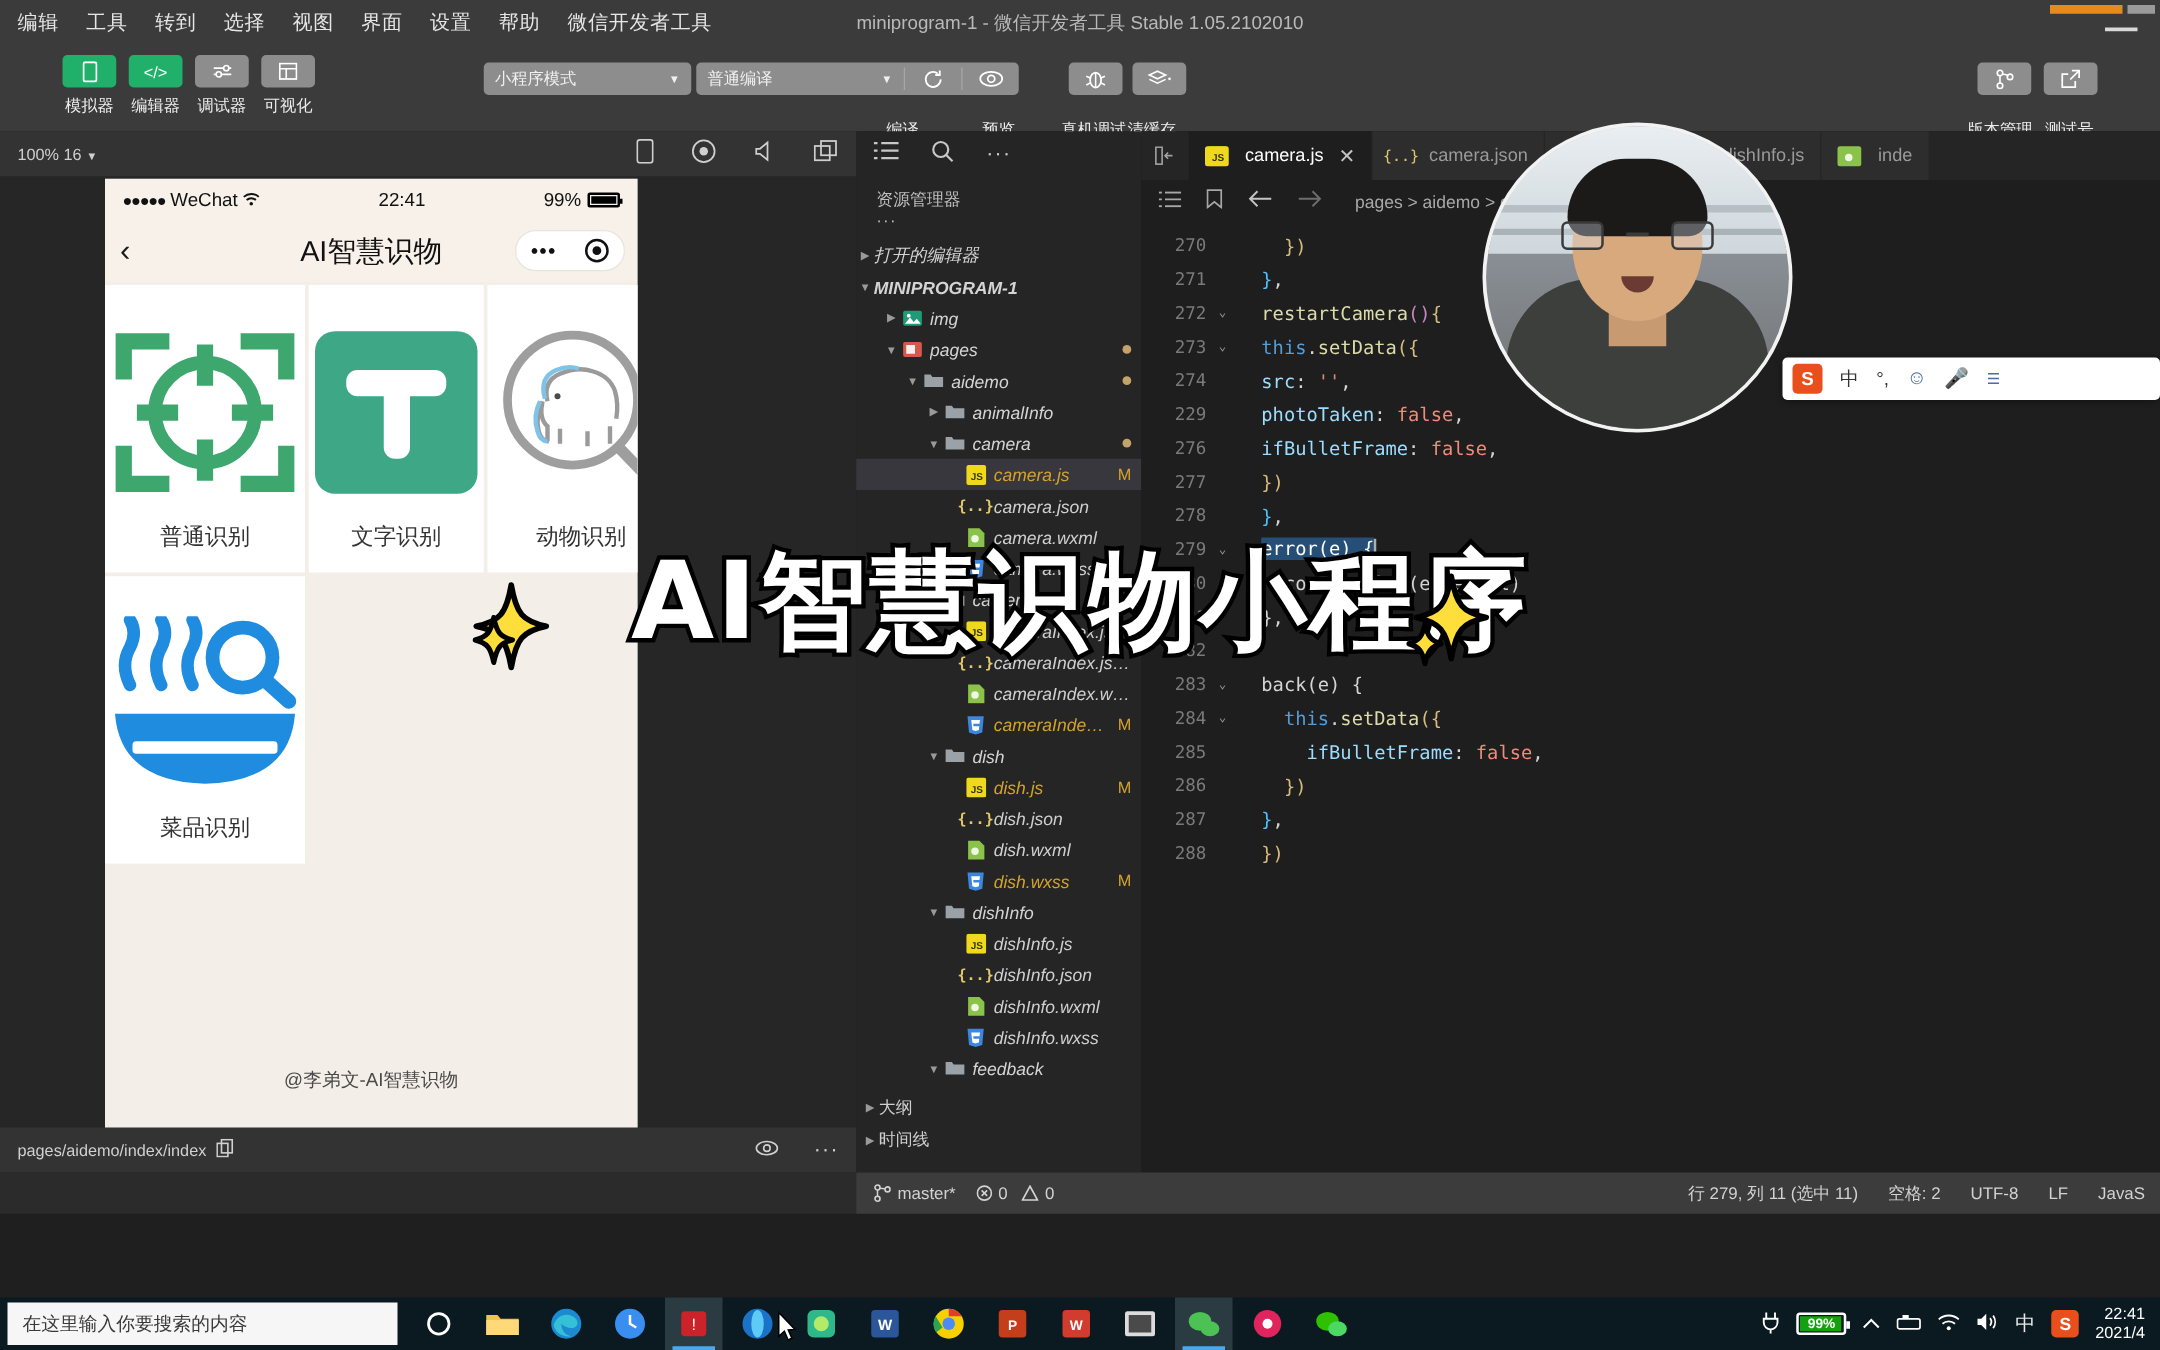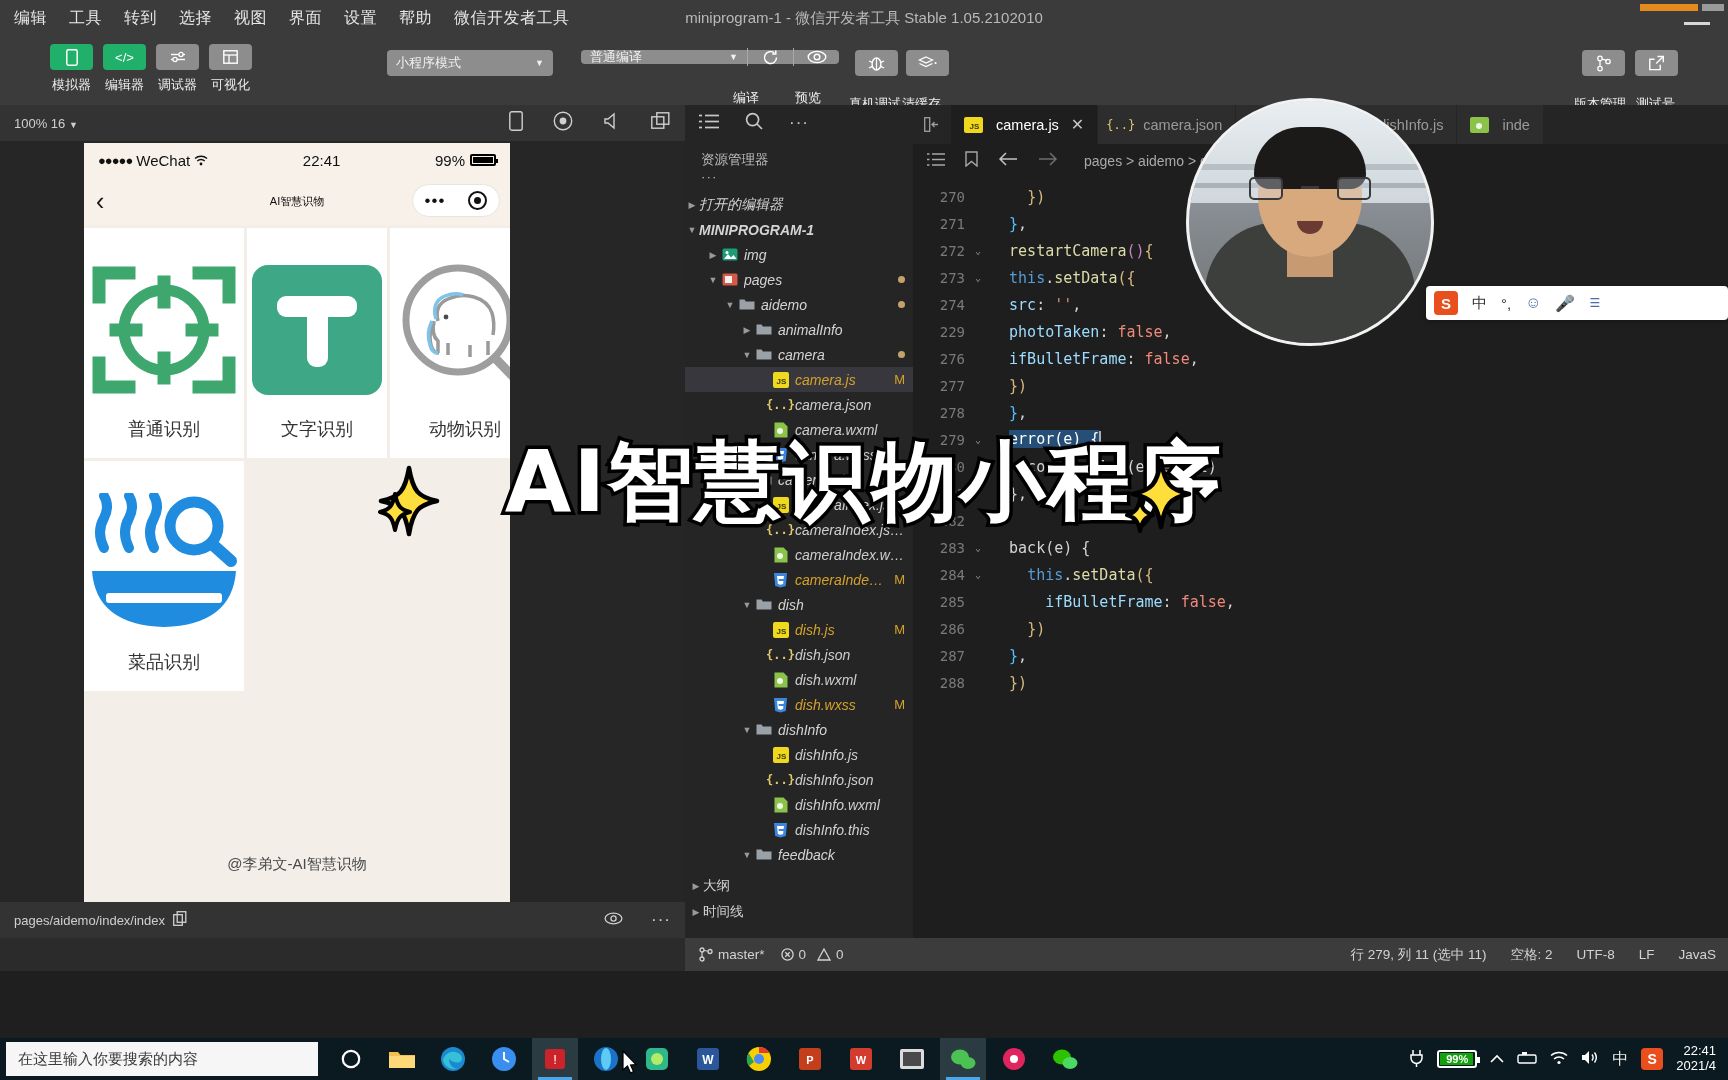--- a/index.html
+++ b/index.html
@@ -47,22 +47,22 @@
   .tb-box.grey { background: #8d8d8d; }
   .tb-label { margin-top: 6px; font-size: 13px; color: #ededed; white-space: nowrap; }
 
   .tb-center { left: 387px; top: 14px; gap: 0; }
   .tb-select {
     height: 26px; background: #8d8d8d; border-radius: 4px;
     display: flex; align-items: center; justify-content: space-between;
     padding: 0 9px; color: #f0f0f0; font-size: 13px; cursor: pointer;
   }
   .sel-mode { width: 166px; }
-  .compile-group { margin-left: 28px; display: flex; align-items: center;
-                   background: #8d8d8d; border-radius: 4px; height: 14px; }
+  .compile-group { margin-left: 4px; display: flex; align-items: center;
+                   background: #8d8d8d; border-radius: 4px; height: 26px; }
   .sel-compile { width: 166px; background: transparent; }
   .cg-div { width: 1px; height: 18px; background: #a7a7a7; }
   .cg-btn { width: 45px; height: 26px; display: flex; align-items: center; justify-content: center; cursor: pointer; }
   .tb-sub { position: absolute; top: 45px; font-size: 13px; color: #ededed; white-space: nowrap; }
 
   .tb-icons { left: 855px; top: 14px; gap: 8px; }
   .ic-btn { width: 43px; height: 26px; background: #8d8d8d; border-radius: 4px;
             display: flex; align-items: center; justify-content: center; cursor: pointer; color:#fff; }
   .tb-right { right: 50px; top: 14px; gap: 10px; }
 
@@ -88,21 +88,21 @@
   .ph-left { display: flex; align-items: center; gap: 4px; }
   .ph-right { display: flex; align-items: center; gap: 5px; }
   .batt { width: 26px; height: 12px; border: 2px solid #000; border-radius: 2px; position: relative; }
   .batt::after { content:''; position:absolute; right:-4px; top:3px; width:2px; height:4px; background:#000; }
   .batt i { position:absolute; left:1px; top:1px; bottom:1px; width: 90%; background:#000; display:block; }
   .ph-nav {
     height: 48px; display: flex; align-items: center; position: relative;
     background: #f7f1e9; padding: 0 12px;
   }
   .ph-back { font-size: 25px; color: #1a1a1a; font-weight: 300; }
-  .ph-title { position: absolute; left: 0; right: 0; text-align: center; font-size: 11px; color: #111; }
+  .ph-title { position: absolute; left: 0; right: 0; text-align: center; font-size: 23px; color: #111; }
   .ph-caps {
     position: absolute; right: 10px; top: 7px; width: 88px; height: 33px;
     background: #fff; border-radius: 18px; border: 1px solid #e8e4de;
     display: flex; align-items: center; justify-content: space-around;
   }
   .caps-dots { font-size: 17px; color: #111; letter-spacing: 1px; }
   .caps-circle { width: 19px; height: 19px; border-radius: 50%; border: 2.5px solid #111;
                  display:flex; align-items:center; justify-content:center;}
   .caps-circle i { width: 7px; height: 7px; border-radius: 50%; background: #111; display:block;}
 
@@ -337,21 +337,21 @@
               <path d="M15.5 9.5a6 6 0 1 1-2.2-4.6" fill="none" stroke="#fff" stroke-width="1.5"></path>
               <path d="M14.8 2.4v3.6h-3.6" fill="none" stroke="#fff" stroke-width="1.5"></path>
             </svg>
         </div>
         <div class="cg-div"></div>
         <div class="cg-btn" style="position:relative;">
           <svg width="20" height="14" viewBox="0 0 20 14">
               <ellipse cx="10" cy="7" rx="8.8" ry="5.6" fill="none" stroke="#fff" stroke-width="1.4"></ellipse>
               <circle cx="10" cy="7" r="2.8" fill="none" stroke="#fff" stroke-width="1.4"></circle>
             </svg>
-          <span class="tb-sub" style="left:1px;">预览</span>
+          <span class="tb-sub" style="left:16px;">预览</span>
         </div>
       </div>
     </div>
 
     <div class="tb-group tb-icons">
       <div style="position:relative;">
         <div class="ic-btn">
           <svg width="17" height="18" viewBox="0 0 17 18">
               <ellipse cx="8.5" cy="10" rx="4.4" ry="6" fill="none" stroke="#fff" stroke-width="1.4"></ellipse>
               <line x1="8.5" y1="4" x2="8.5" y2="16" stroke="#fff" stroke-width="1.2"></line>
@@ -818,21 +818,21 @@
             <span class="rlabel">dishInfo.wxml</span>
           </div>
           <div class="row" style="padding-left: 72px;">
             <span class="arrow none">▶</span>
             <span class="fico">
               <svg width="15" height="16" viewBox="0 0 15 16">
                 <path d="M1 1h13l-1.2 13L7.5 15.5 2.2 14Z" fill="#3c86e0"></path>
                 <path d="M4 4h7l-0.4 3H5.6l0.2 2h4.6l-0.3 3-2.6 0.8-2.6-0.8-0.2-1.8" fill="#fff"></path>
               </svg>
             </span>
-            <span class="rlabel">dishInfo.this</span>
+            <span class="rlabel">dishInfo.wxss</span>
           </div>
           <div class="row" style="padding-left: 55px;">
             <span class="arrow">▼</span>
             <span class="fico">
               <svg width="16" height="13" viewBox="0 0 16 13">
                 <path d="M0.5 1.5h5l1.4 2H15.5v8H0.5Z" fill="#9aa2a8"></path>
               </svg>
             </span>
             <span class="rlabel folder">feedback</span>
           </div>

